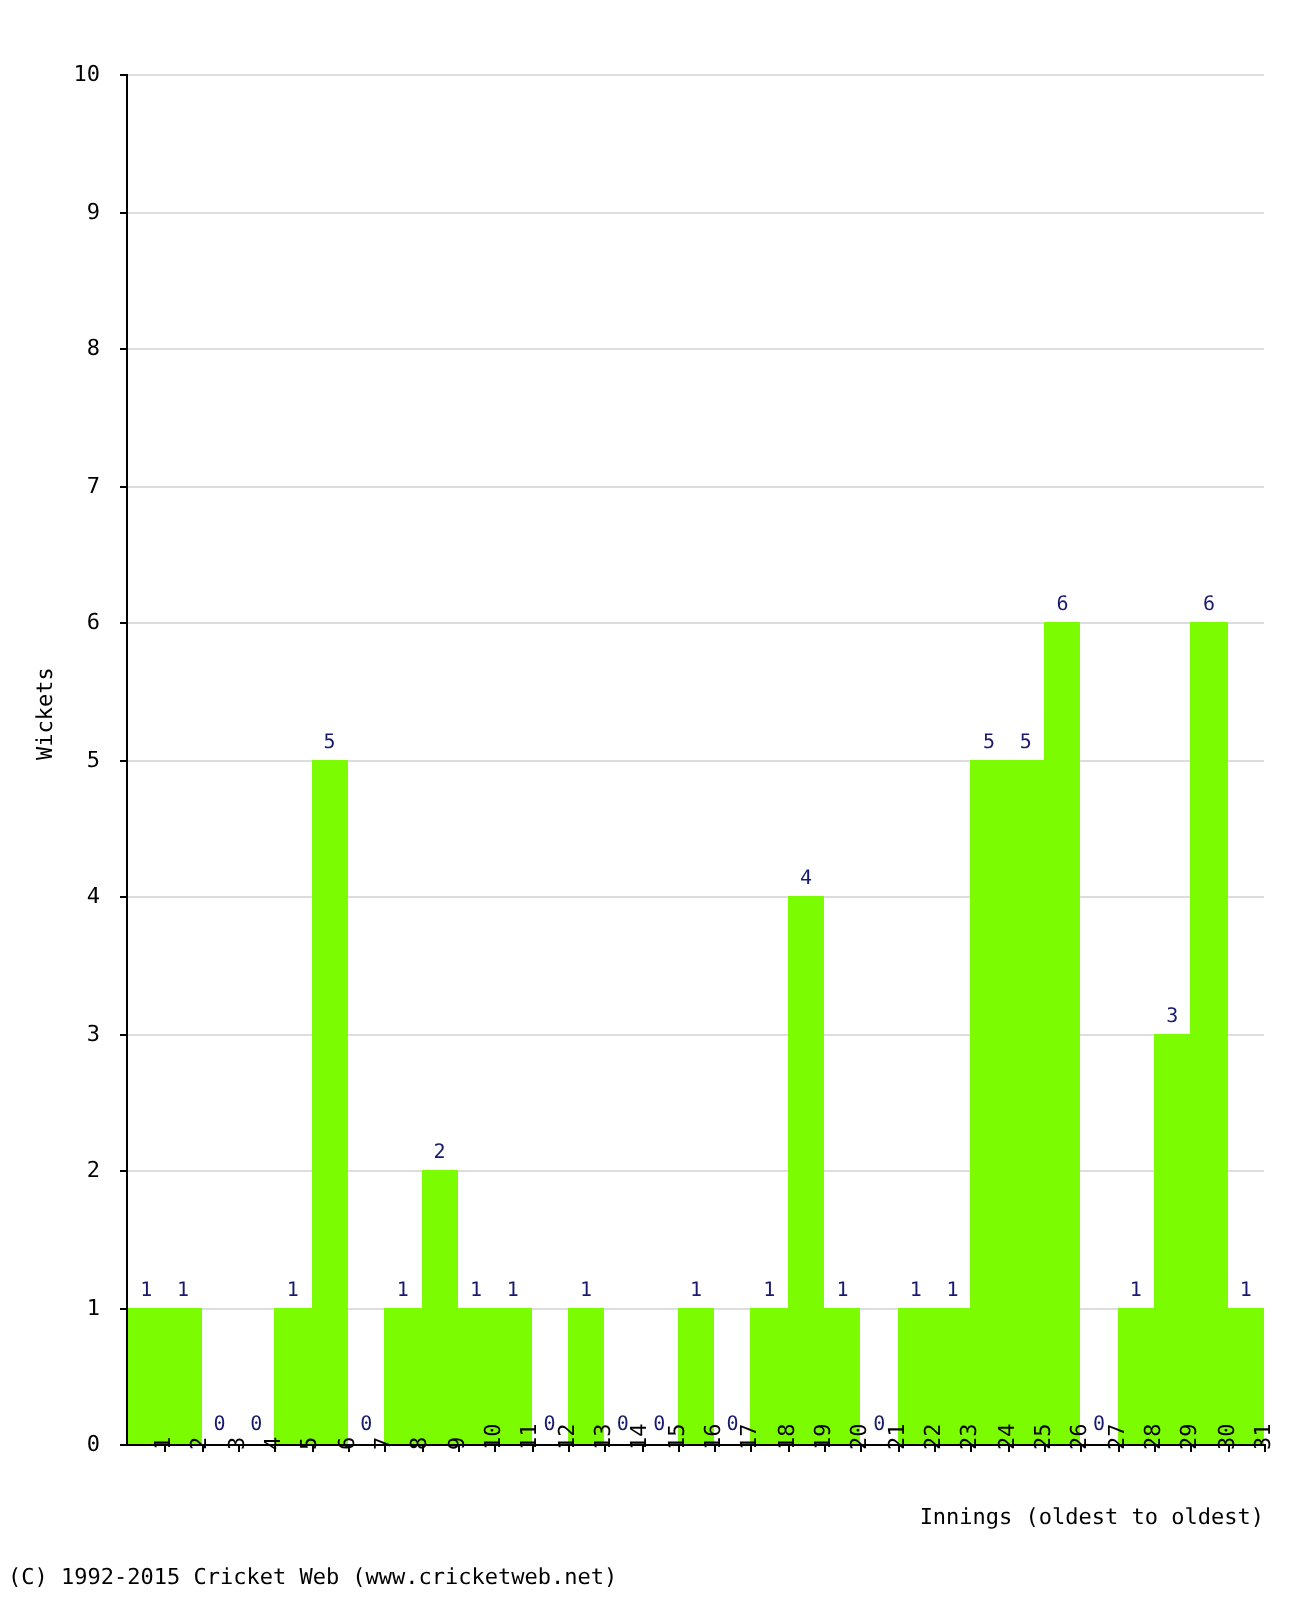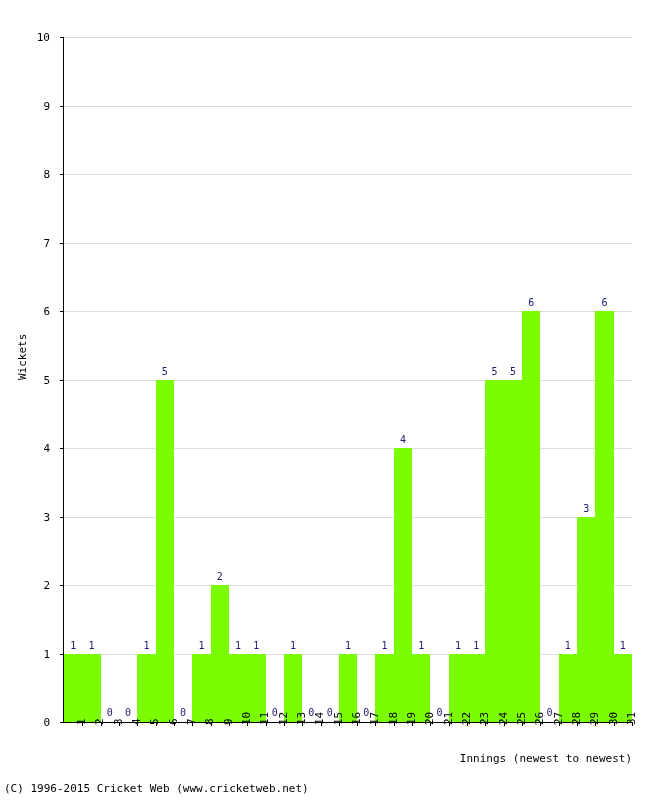--- a/index.html
+++ b/index.html
@@ -321,16 +321,16 @@
       <span style="left: 434.581px;">24</span>
       <span style="left: 452.903px;">25</span>
       <span style="left: 471.226px;">26</span>
       <span style="left: 489.548px;">27</span>
       <span style="left: 507.871px;">28</span>
       <span style="left: 526.194px;">29</span>
       <span style="left: 544.516px;">30</span>
       <span style="left: 562.839px;">31</span>
     </div>
 
-  <div class="xlabel-title">Innings (newest to newest)</div>
-
-  <div class="footer">(C) 1996-2015 Cricket Web (www.cricketweb.net)</div>
+  <div class="xlabel-title">Innings (oldest to oldest)</div>
+
+  <div class="footer">(C) 1992-2015 Cricket Web (www.cricketweb.net)</div>
 </div>
 
 </body></html>

